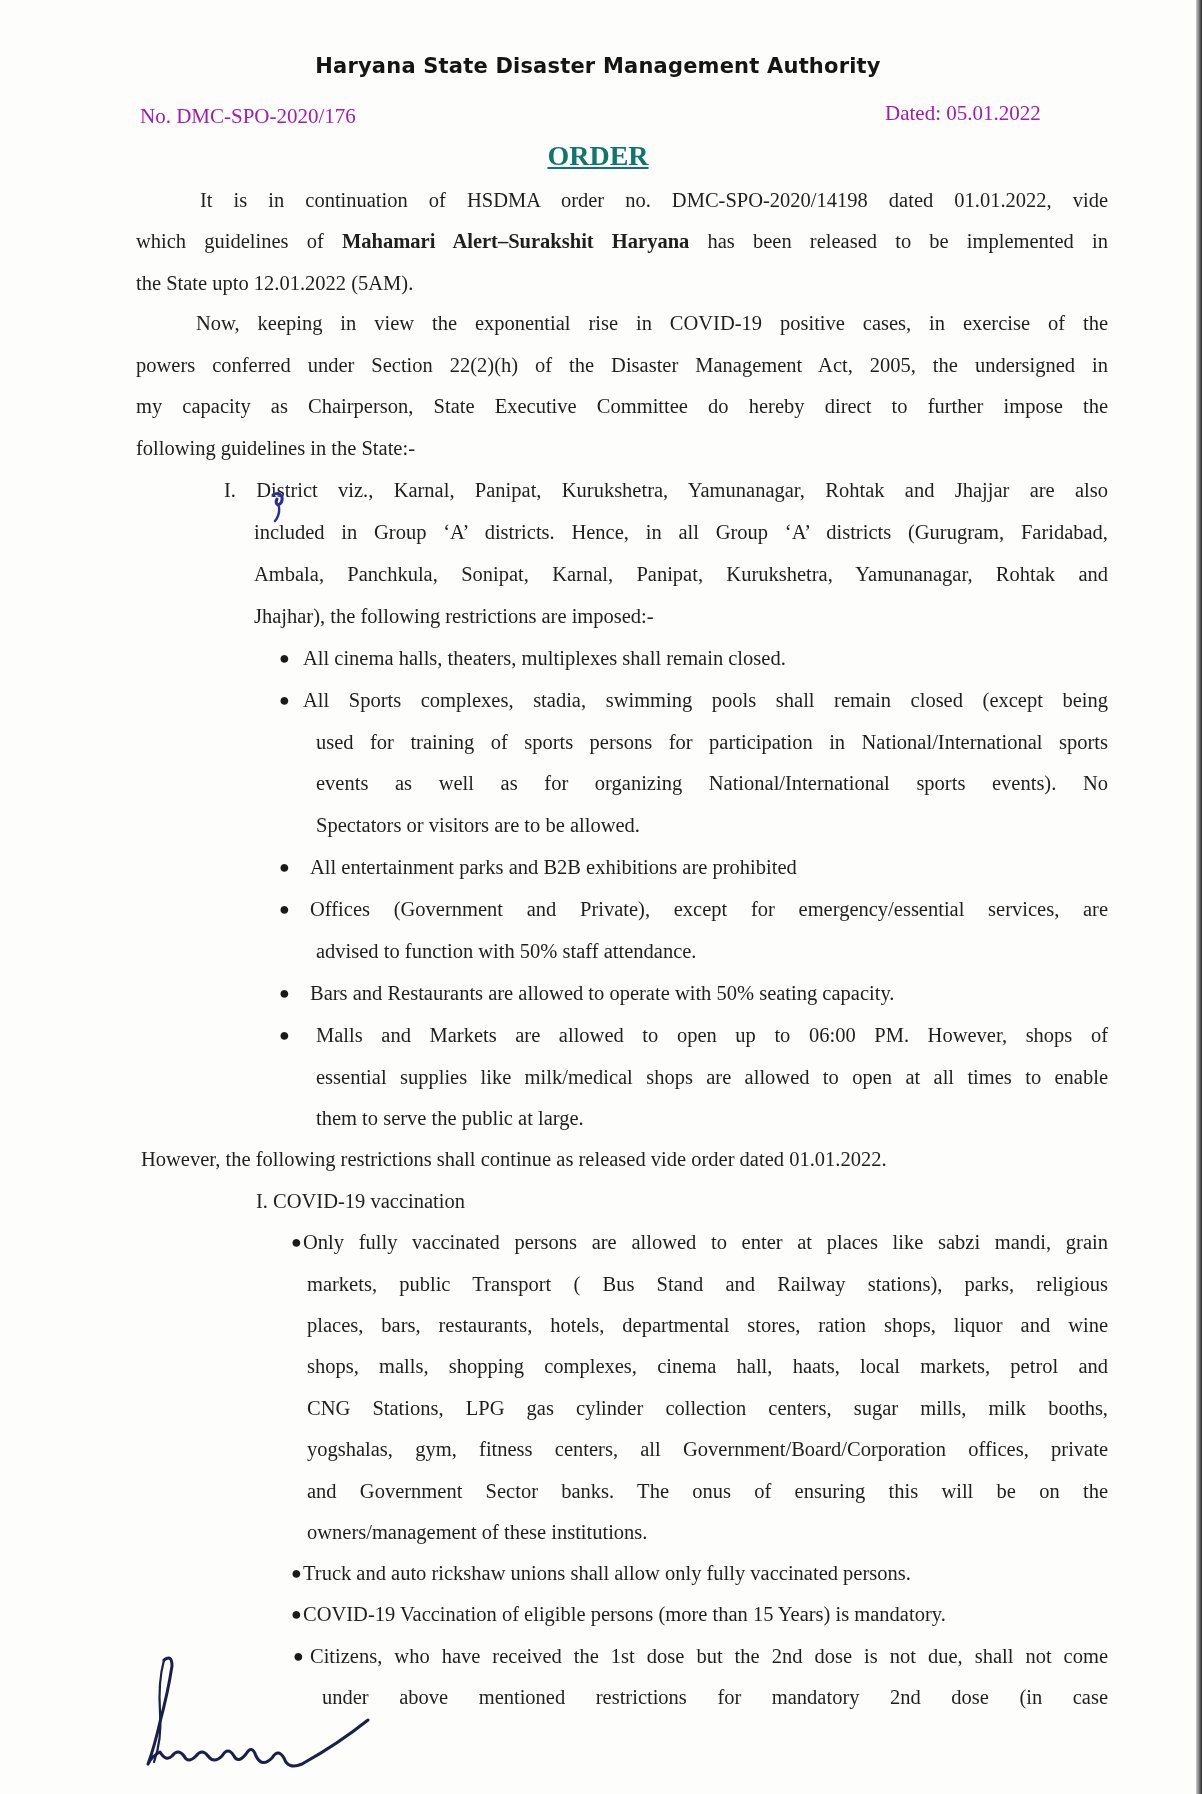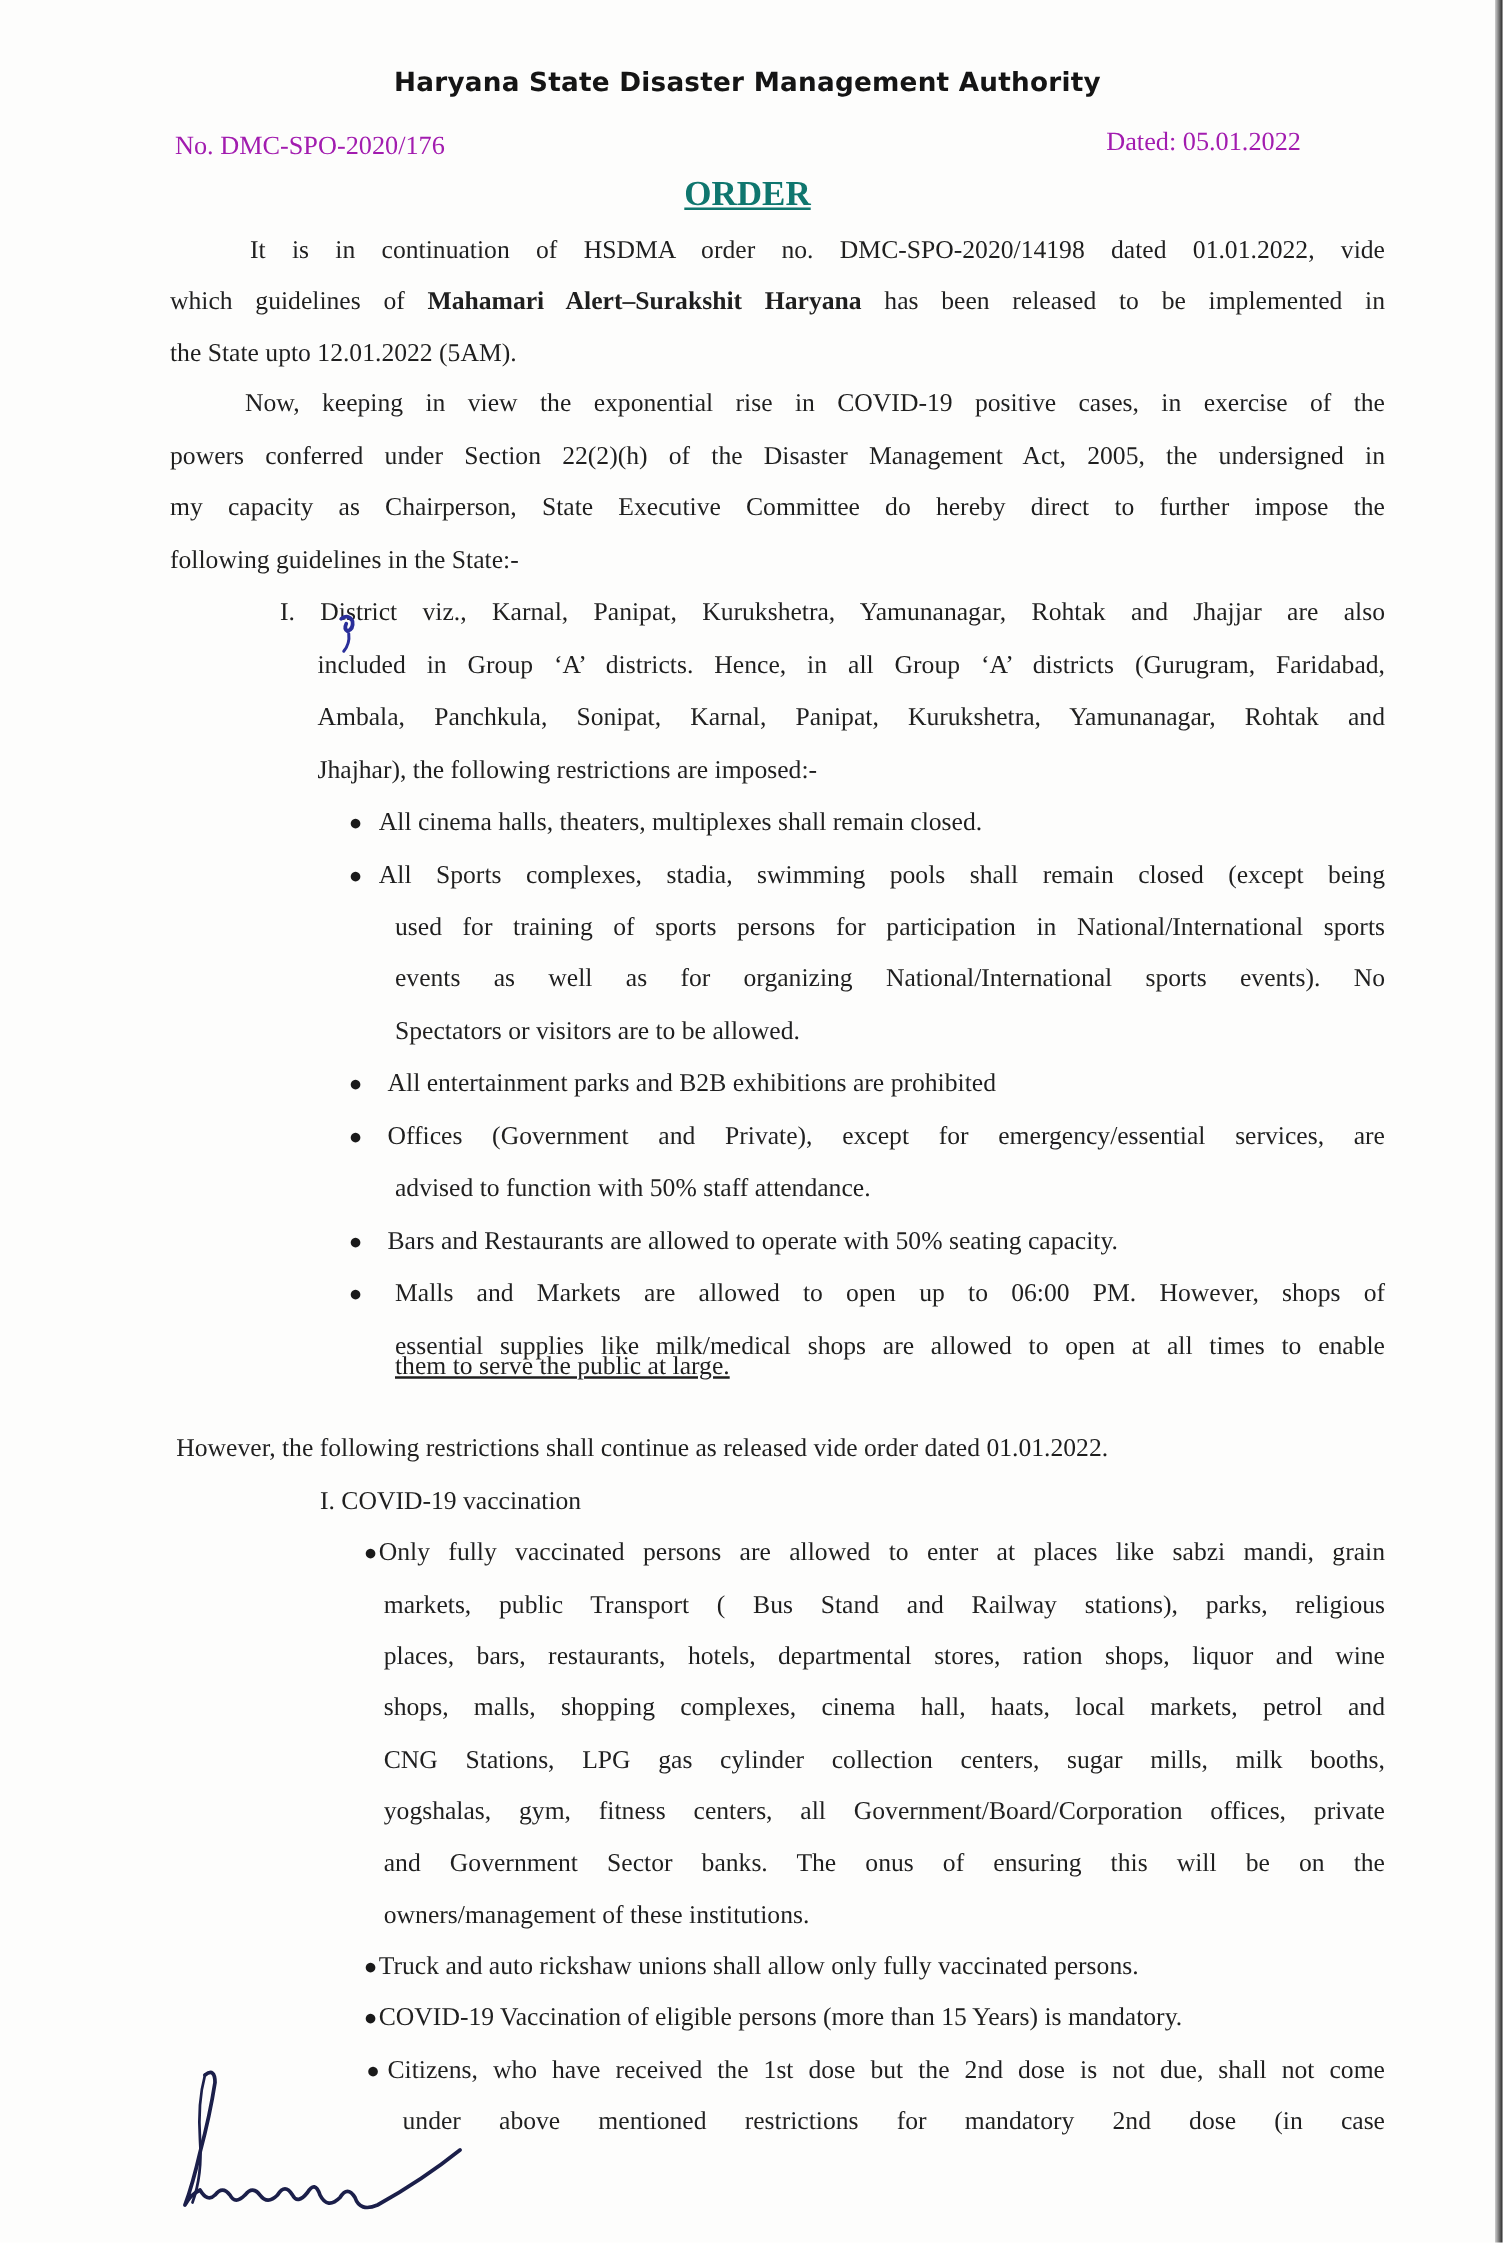--- a/index.html
+++ b/index.html
@@ -87,21 +87,21 @@
   <div class="bullet" style="left:279px; top:899px;">●</div>
   <div class="line just" style="left:310px; top:898px; width:798px;">Offices (Government and Private), except for emergency/essential services, are</div>
   <div class="line" style="left:316px; top:940px;">advised to function with 50% staff attendance.</div>
 
   <div class="bullet" style="left:279px; top:983px;">●</div>
   <div class="line" style="left:310px; top:982px;">Bars and Restaurants are allowed to operate with 50% seating capacity.</div>
 
   <div class="bullet" style="left:279px; top:1025px;">●</div>
   <div class="line just" style="left:316px; top:1024px; width:792px;">Malls and Markets are allowed to open up to 06:00 PM. However, shops of</div>
   <div class="line just" style="left:316px; top:1066px; width:792px;">essential supplies like milk/medical shops are allowed to open at all times to enable</div>
-  <div class="line" style="left:316px; top:1082px;text-decoration:underline;">them to serve the public at large.</div>
+  <div class="line" style="left:316px; top:1107px;">them to serve the public at large.</div>
 
   <div class="line" style="left:141px; top:1148px;">However, the following restrictions shall continue as released vide order dated 01.01.2022.</div>
 
   <div class="line" style="left:256px; top:1190px;">I. COVID-19 vaccination</div>
 
   <div class="bullet" style="left:291px; top:1232px;">●</div>
   <div class="line just" style="left:303px; top:1231px; width:805px;">Only fully vaccinated persons are allowed to enter at places like sabzi mandi, grain</div>
   <div class="line just" style="left:307px; top:1314px; width:801px;">places, bars, restaurants, hotels, departmental stores, ration shops, liquor and wine</div>
   <div class="line just" style="left:307px; top:1273px; width:801px;">markets, public Transport ( Bus Stand and Railway stations), parks, religious</div>
   <div class="line just" style="left:307px; top:1355px; width:801px;">shops, malls, shopping complexes, cinema hall, haats, local markets, petrol and</div>

